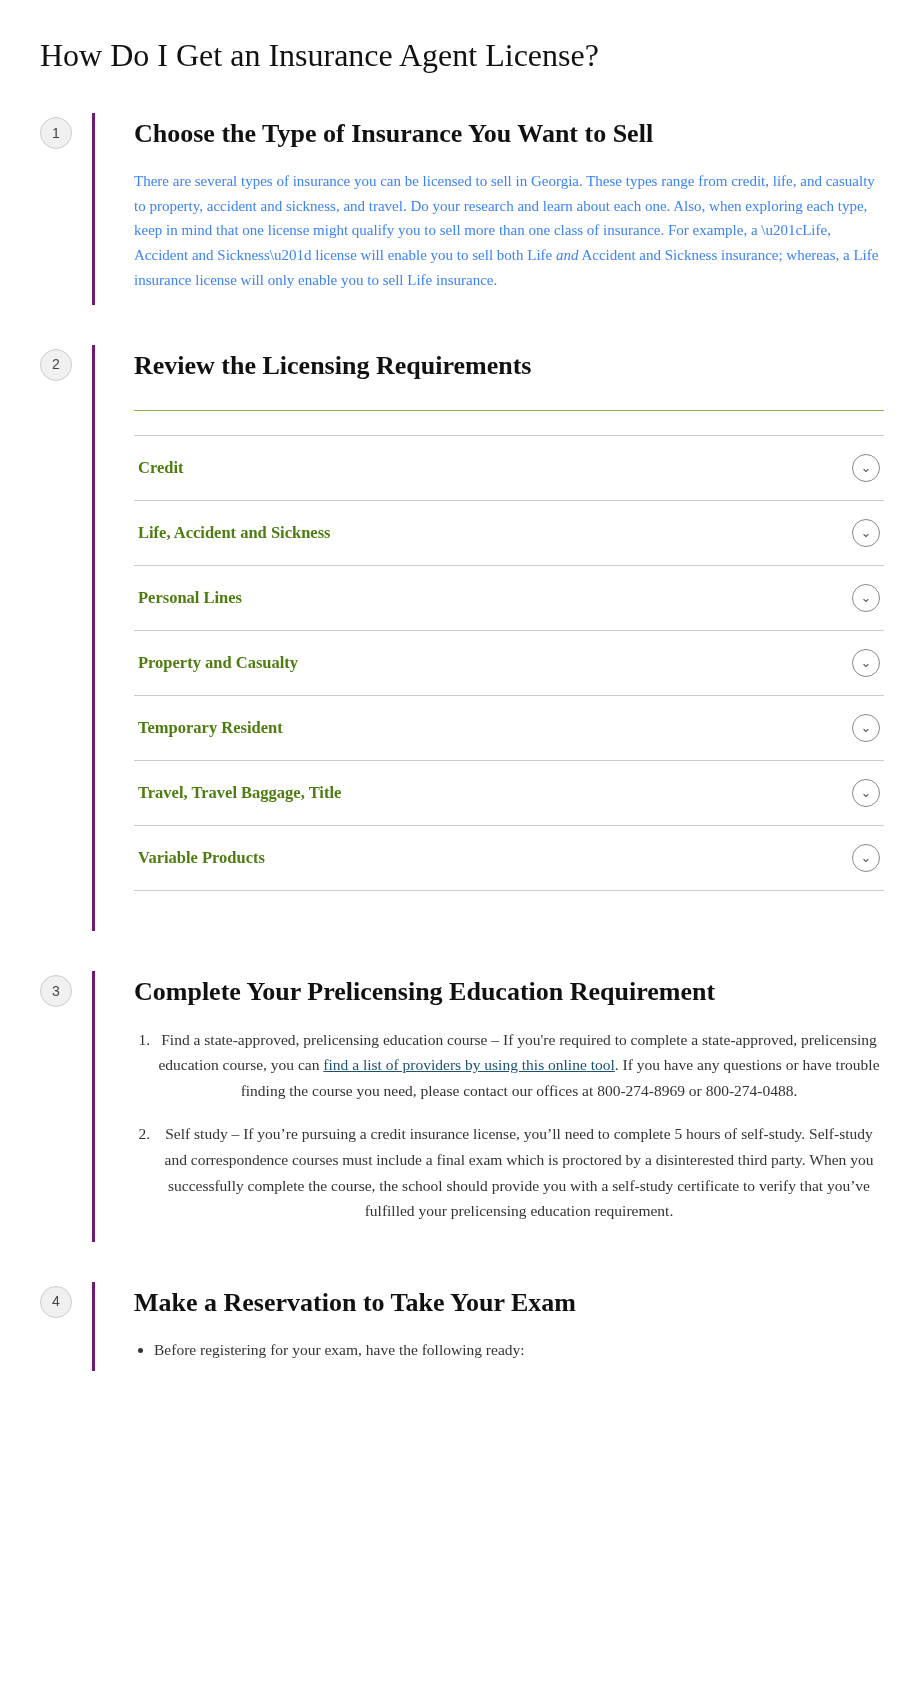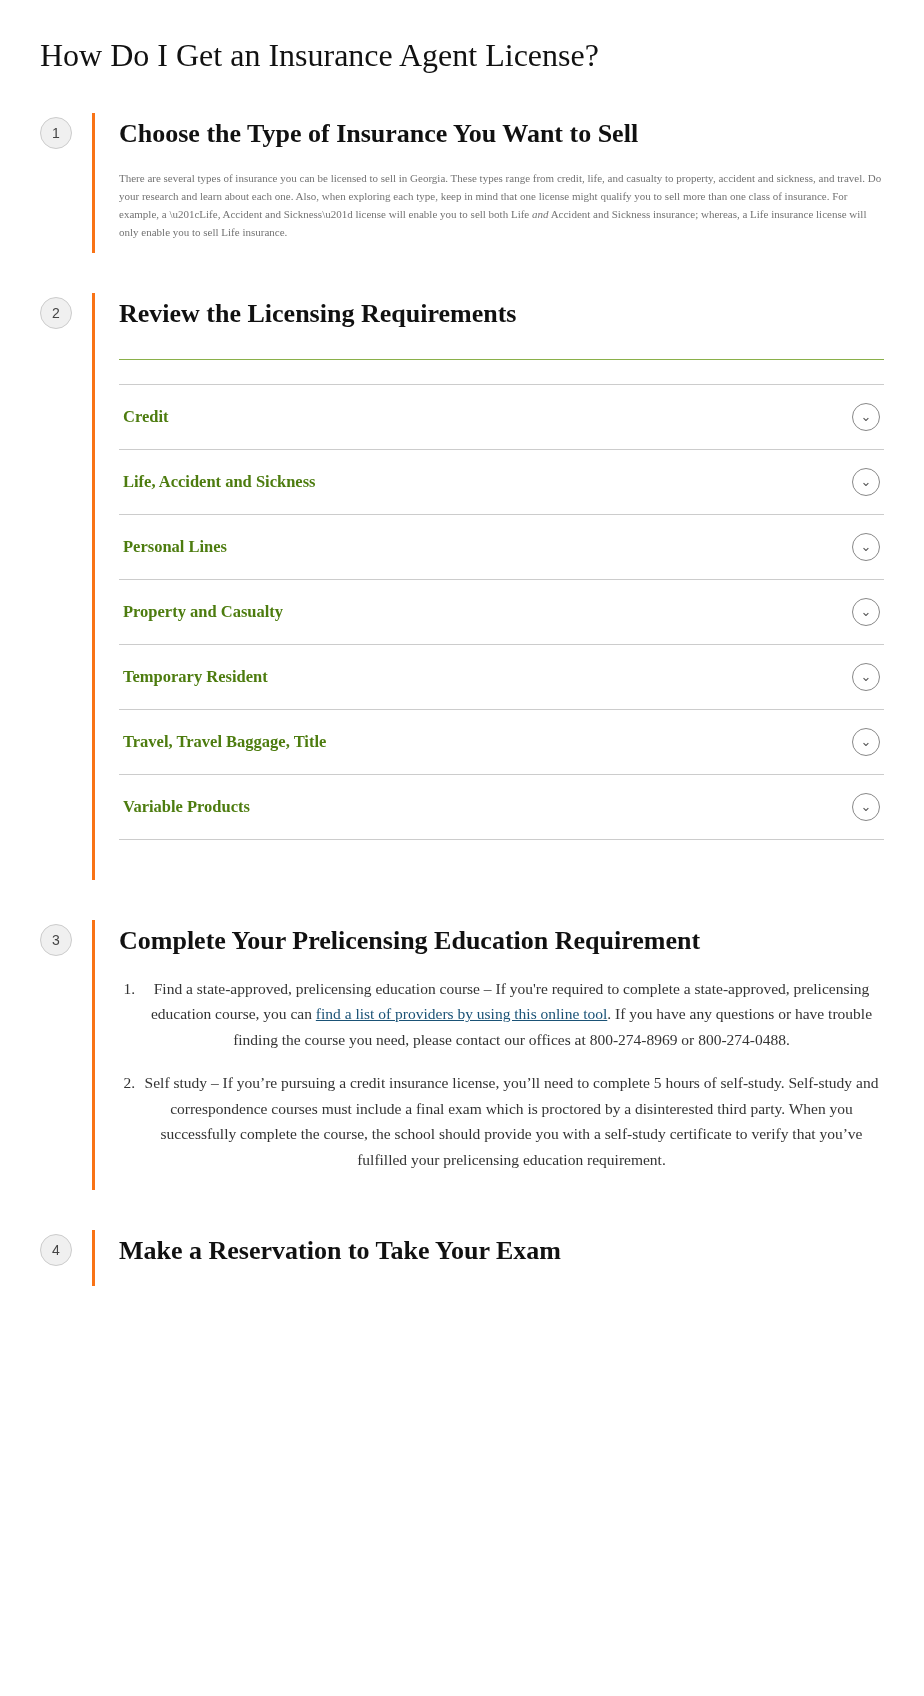--- a/index.html
+++ b/index.html
@@ -41,35 +41,35 @@
       font-family: Arial, sans-serif;
       font-weight: normal;
       flex-shrink: 0;
       margin-right: 20px;
       margin-top: 4px;
       border: 1px solid #ccc;
     }
 
     .step-content {
       flex: 1;
-      border-left: 3px solid #f97316;
-      padding-left: 24px;
+      border-left: 3px solid #701a75;
+      padding-left: 39px;
     }
 
     .step-content h2 {
       font-size: 26px;
       font-weight: bold;
       font-family: Georgia, serif;
       margin-bottom: 14px;
       color: #111;
     }
 
     .step-content p {
-      font-size: 11px;
-      color: #737373;
+      font-size: 15px;
+      color: #3b82f6;
       line-height: 1.65;
       margin-bottom: 12px;
     }
 
     .step-content p em {
       font-style: italic;
     }
 
     .divider {
       border: none;
@@ -237,14 +237,17 @@
         <span>Self study – If you’re pursuing a credit insurance license, you’ll need to complete 5 hours of self-study. Self-study and correspondence courses must include a final exam which is proctored by a disinterested third party. When you successfully complete the course, the school should provide you with a self-study certificate to verify that you’ve fulfilled your prelicensing education requirement.</span>
       </li>
     </ol>
   </div>
 </div>
 
 <div class="step">
   <div class="step-number">4</div>
   <div class="step-content">
     <h2>Make a Reservation to Take Your Exam</h2>
+    <ul class="unordered-list">
+      <li>Before registering for your exam, have the following ready:</li>
+    </ul>
   </div>
 </div>
 
 </body></html>

